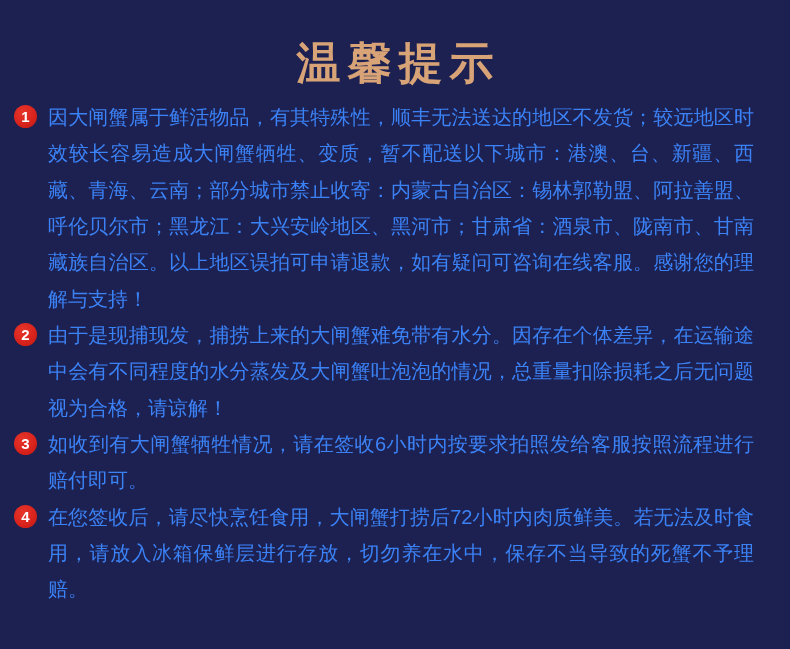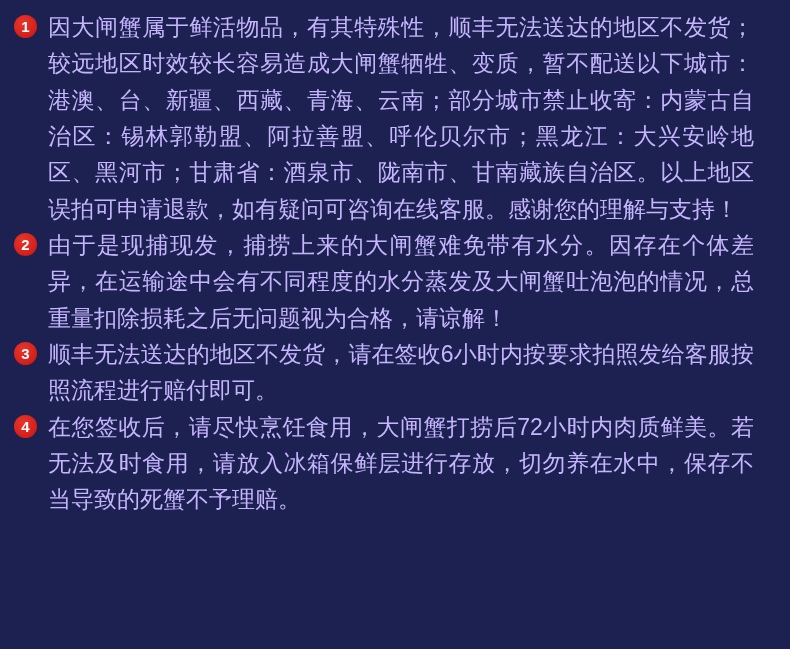--- a/index.html
+++ b/index.html
@@ -76,49 +76,50 @@
     background: radial-gradient(circle at 38% 32%, #e7352a 0%, #d9241d 55%, #bf160f 100%);
     color: #ffffff;
     font-size: 15px;
     font-weight: bold;
     line-height: 23px;
     text-align: center;
   }
   .notice-text {
     margin: 0 0 0 11px;
     width: 706px;
-    font-size: 23px;
+    font-size: 20px;
     line-height: 36.35px;
-    color: #c4b5fd;
+    color: #3b82f6;
     letter-spacing: 0;
     text-align: justify;
   }
 </style>
 </head>
 <body>
 
 <div class="screen">
 
+  <div class="page-title">温馨提示</div>
 
 
   <div class="notice-list">
 
     <div class="notice-item">
       <span class="notice-badge">1</span>
       <p class="notice-text">因大闸蟹属于鲜活物品，有其特殊性，顺丰无法送达的地区不发货；较远地区时效较长容易造成大闸蟹牺牲、变质，暂不配送以下城市：港澳、台、新疆、西藏、青海、云南；部分城市禁止收寄：内蒙古自治区：锡林郭勒盟、阿拉善盟、呼伦贝尔市；黑龙江：大兴安岭地区、黑河市；甘肃省：酒泉市、陇南市、甘南藏族自治区。以上地区误拍可申请退款，如有疑问可咨询在线客服。感谢您的理解与支持！</p>
     </div>
 
     <div class="notice-item">
       <span class="notice-badge">2</span>
       <p class="notice-text">由于是现捕现发，捕捞上来的大闸蟹难免带有水分。因存在个体差异，在运输途中会有不同程度的水分蒸发及大闸蟹吐泡泡的情况，总重量扣除损耗之后无问题视为合格，请谅解！</p>
     </div>
 
     <div class="notice-item">
       <span class="notice-badge">3</span>
-      <p class="notice-text">顺丰无法送达的地区不发货，请在签收6小时内按要求拍照发给客服按照流程进行赔付即可。</p>
+      <p class="notice-text">如收到有大闸蟹牺牲情况，请在签收6小时内按要求拍照发给客服按照流程进行赔付即可。</p>
     </div>
 
     <div class="notice-item">
       <span class="notice-badge">4</span>
       <p class="notice-text">在您签收后，请尽快烹饪食用，大闸蟹打捞后72小时内肉质鲜美。若无法及时食用，请放入冰箱保鲜层进行存放，切勿养在水中，保存不当导致的死蟹不予理赔。</p>
     </div>
 
   </div>
 </div>
 

